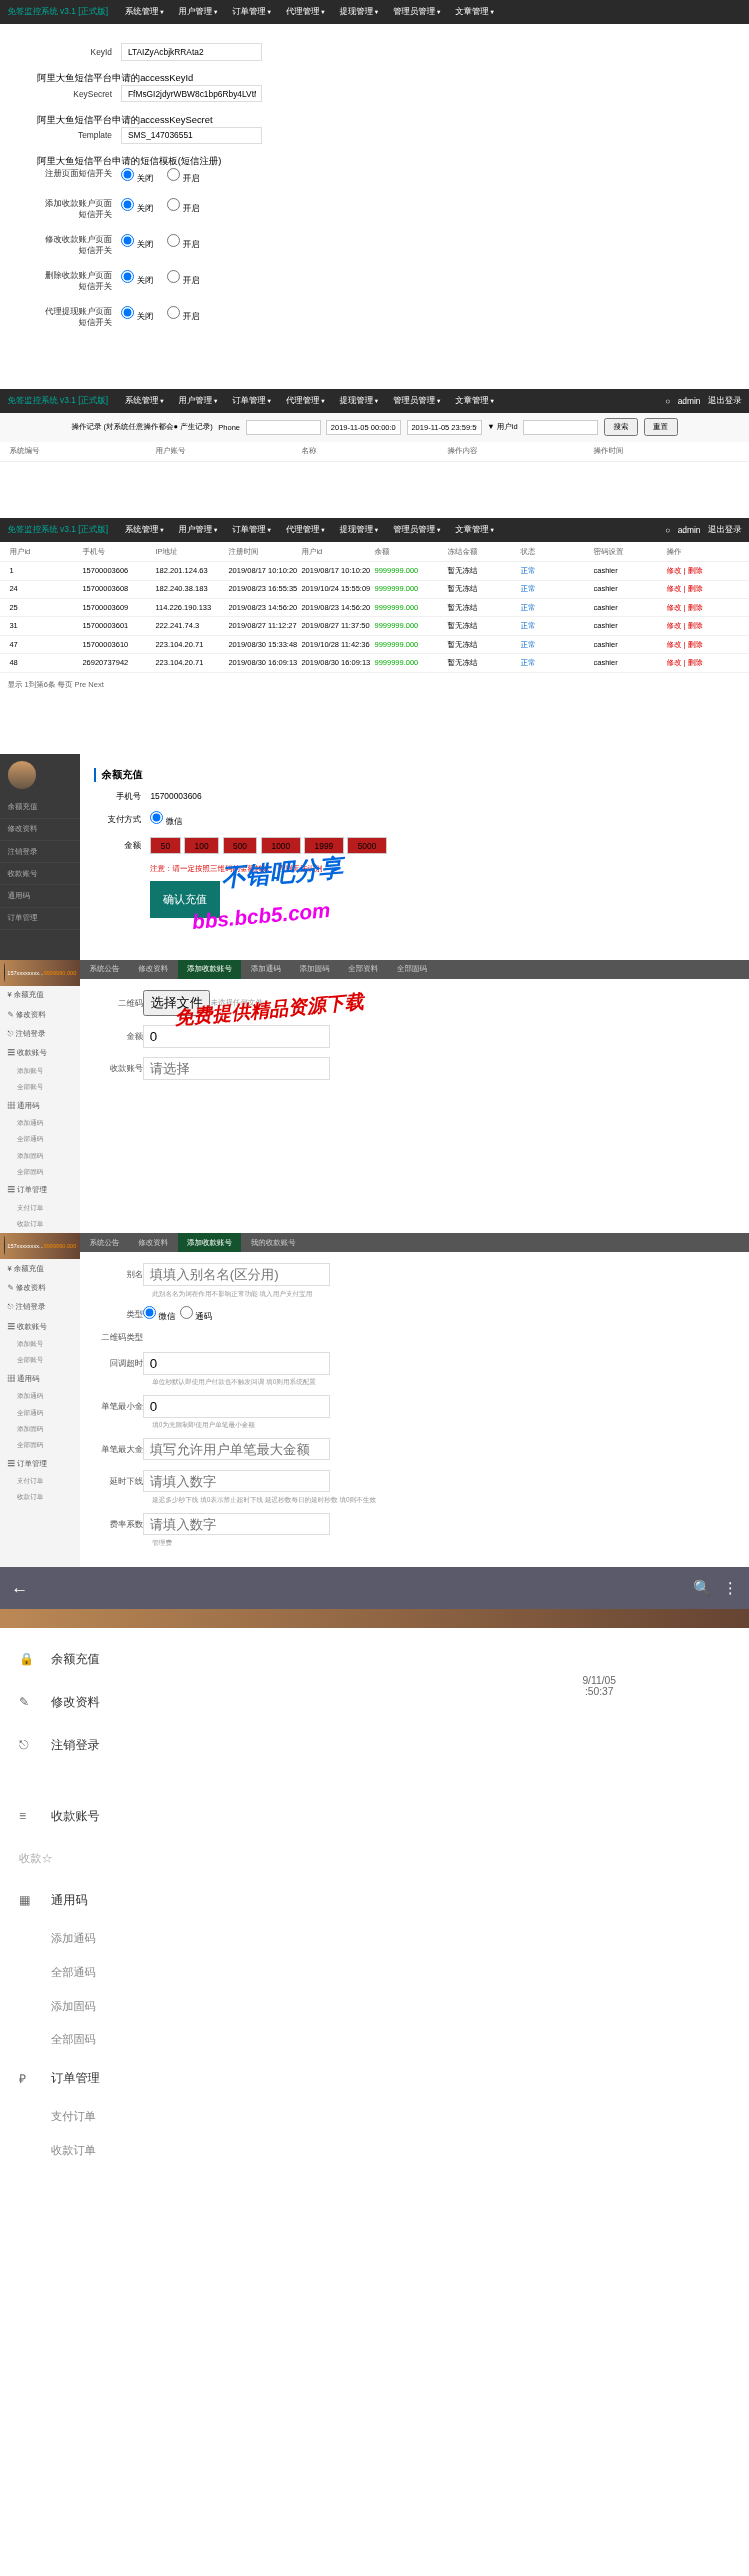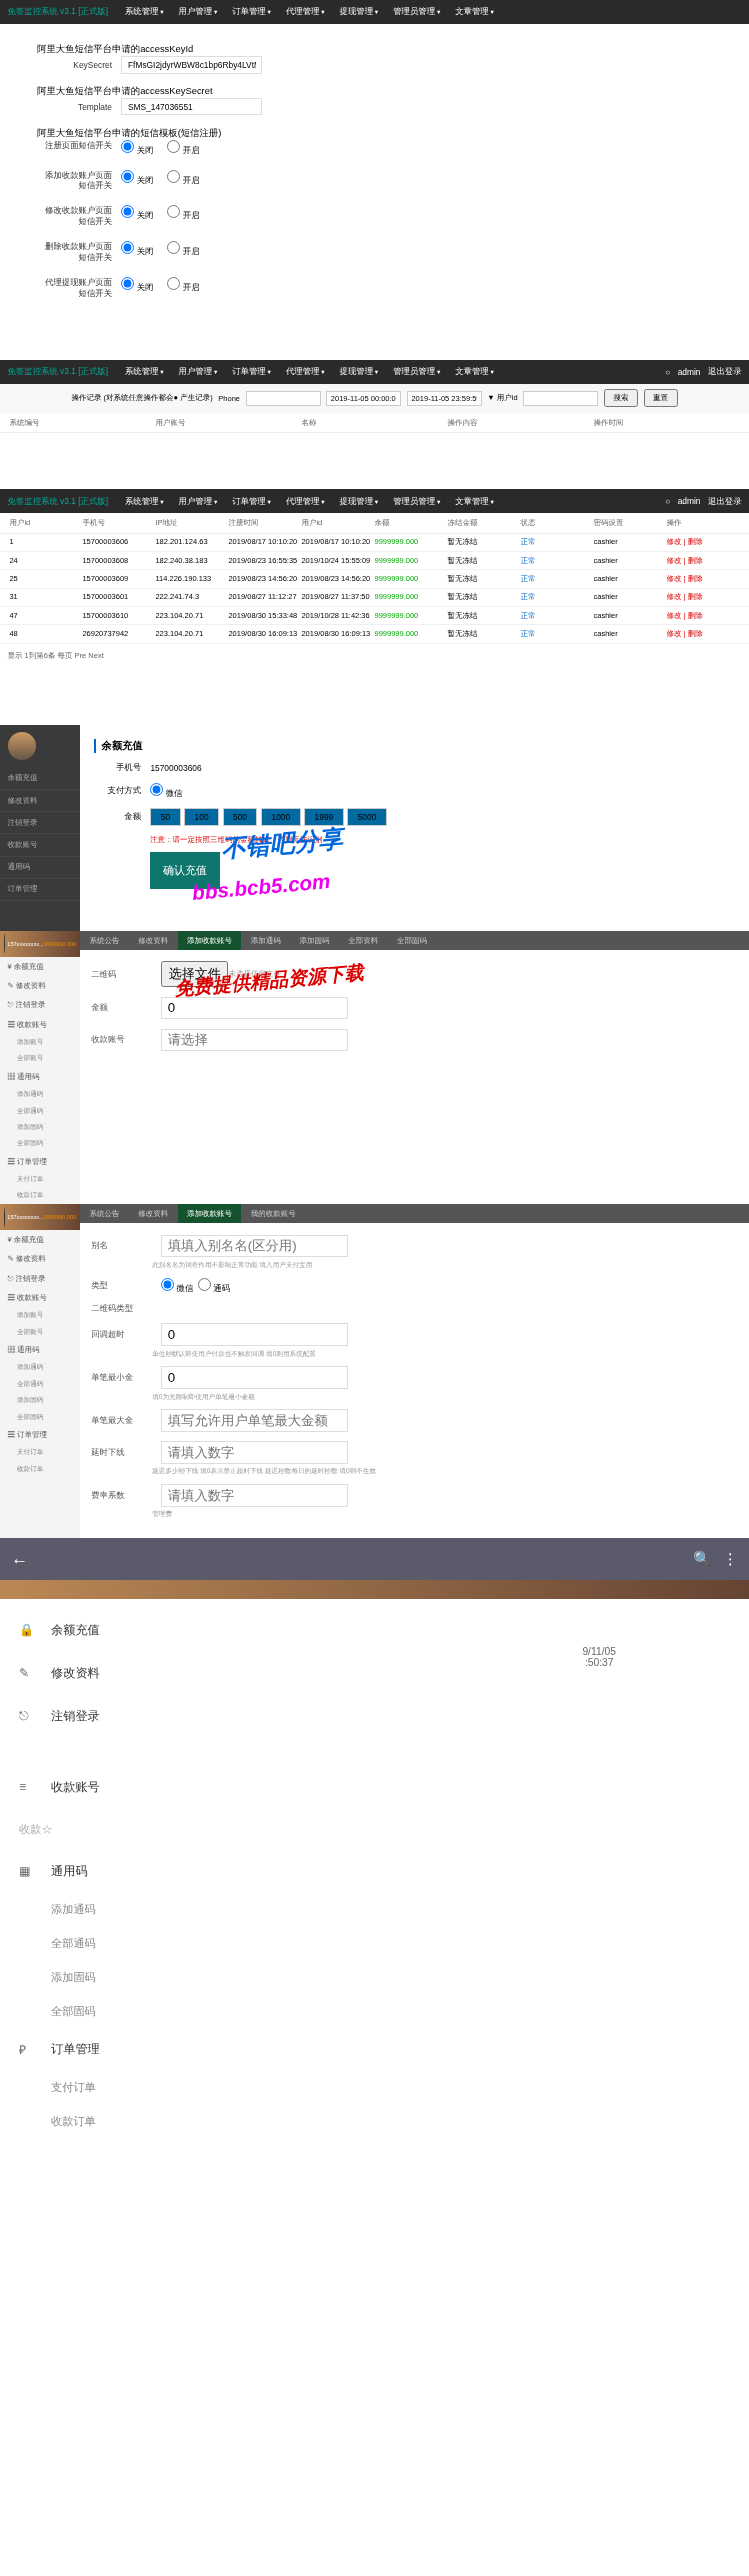--- a/index.html
+++ b/index.html
@@ -33,38 +33,38 @@
 .pager{padding:7.5px;font-size:7.5px;color:#666}
 .gap{height:56px;background:#fff}
 .section-recharge{display:flex;min-height:206px}
 .dark-sidebar{width:80px;background:#3a3a3a;color:#aaa;font-size:7.5px}
 .dark-sidebar .avatar{width:28px;height:28px;border-radius:50%;background:linear-gradient(#c96,#654);margin:7.5px}
 .dark-sidebar .side-item{padding:5.6px 7.5px;border-bottom:0.9px solid #444}
 .recharge-content{flex:1;padding:14px;background:#fff;position:relative}
 .recharge-content h3{font-size:10.3px;margin-bottom:9.4px;border-left:2.8px solid #06c;padding-left:5.6px}
 .recharge-content .frow{display:flex;align-items:center;margin-bottom:9.4px;font-size:8.4px}
 .recharge-content .frow .flab{width:47px;text-align:right;margin-right:9.4px}
-.recharge-content .amount-btns button{border:0.9px solid #ccc;background:#0369a1;padding:2.8px 9.4px;margin-right:3.7px;font-size:8.4px}
+.recharge-content .amount-btns button{border:0.9px solid #ccc;background:#b91c1c;padding:2.8px 9.4px;margin-right:3.7px;font-size:8.4px}
 .recharge-content .confirm{background:#0f766e;color:#fff;border:none;padding:11px 13px;font-size:11px;margin-left:56px;margin-top:7.5px}
 .watermark{position:absolute;font-size:24.4px;font-weight:bold;font-style:italic;pointer-events:none;transform:rotate(-5deg)}
 .wm1{color:#06d;top:103px;left:141px}
 .wm2{color:#e0e;top:150px;left:112px;font-size:20.6px}
 .section-tabs{display:flex;min-height:244px}
 .gray-sidebar{width:80px;background:#f4f4f4;font-size:7.5px}
 .gray-sidebar .avatar-bar{height:26px;background:linear-gradient(90deg,#b85,#643);display:flex;align-items:center;padding:0 3.7px;color:#fff}
 .gray-sidebar .avatar-bar .av{width:19px;height:19px;border-radius:50%;background:#333}
 .gray-sidebar .side-item{padding:4.7px 7.5px;color:#555}
 .gray-sidebar .side-sub{padding:3.7px 7.5px 3.7px 17px;color:#888;font-size:6.6px}
 .tab-content{flex:1;background:#fff;position:relative}
 .tab-bar{background:#555;display:flex;font-size:7.5px}
 .tab-bar .tab{padding:4.7px 9.4px;color:#ccc;cursor:pointer}
 .tab-bar .tab.active{background:#14532d;color:#fff}
 .tab-body{padding:11.2px;font-size:8.4px}
 .tab-body .frow{display:flex;align-items:center;margin-bottom:9.4px}
-.tab-body .frow .flab{width:52px;margin-right:18px;color:#555}
+.tab-body .frow .flab{width:52px;text-align:right;margin-right:0;color:#555}
 .tab-body input[type=text]{border:0.9px solid #ddd;padding:2.8px 5.6px;width:187px}
 .tab-body .hint{font-size:6.6px;color:#999;margin-left:61px;margin-top:-5.6px;margin-bottom:7.5px}
 .mobile-section{background:#fff}
 .mobile-header{background:#5a5a6a;color:#fff;padding:11.2px;display:flex;align-items:center;gap:11.2px}
 .mobile-header .back{font-size:17px}
 .mobile-header .search{margin-left:auto;font-size:15px}
 .mobile-header .more{font-size:15px}
 .mobile-strip{height:19px;background:linear-gradient(90deg,#b85,#643)}
 .mobile-menu{padding:9.4px 0}
 .mobile-item{display:flex;align-items:center;padding:13px 19px;font-size:12.2px;color:#333}
@@ -80,20 +80,24 @@
   <span class="brand">免签监控系统 v3.1 [正式版]</span>
   <span class="nav-item">系统管理</span>
   <span class="nav-item">用户管理</span>
   <span class="nav-item">订单管理</span>
   <span class="nav-item">代理管理</span>
   <span class="nav-item">提现管理</span>
   <span class="nav-item">管理员管理</span>
   <span class="nav-item">文章管理</span>
 </div>
 <div class="form-section">
+  <div class="form-row">
+      <label>KeyId</label>
+      <input type="text" value="LTAIZyAcbjkRRAta2" style="">
+    </div>
   <div class="hint">阿里大鱼短信平台申请的accessKeyId</div>
   <div class="form-row">
       <label>KeySecret</label>
       <input type="text" value="FfMsGI2jdyrWBW8c1bp6Rby4LVtMT1" style="">
     </div>
   <div class="hint">阿里大鱼短信平台申请的accessKeySecret</div>
   <div class="form-row">
       <label>Template</label>
       <input type="text" value="SMS_147036551" style="">
     </div>

